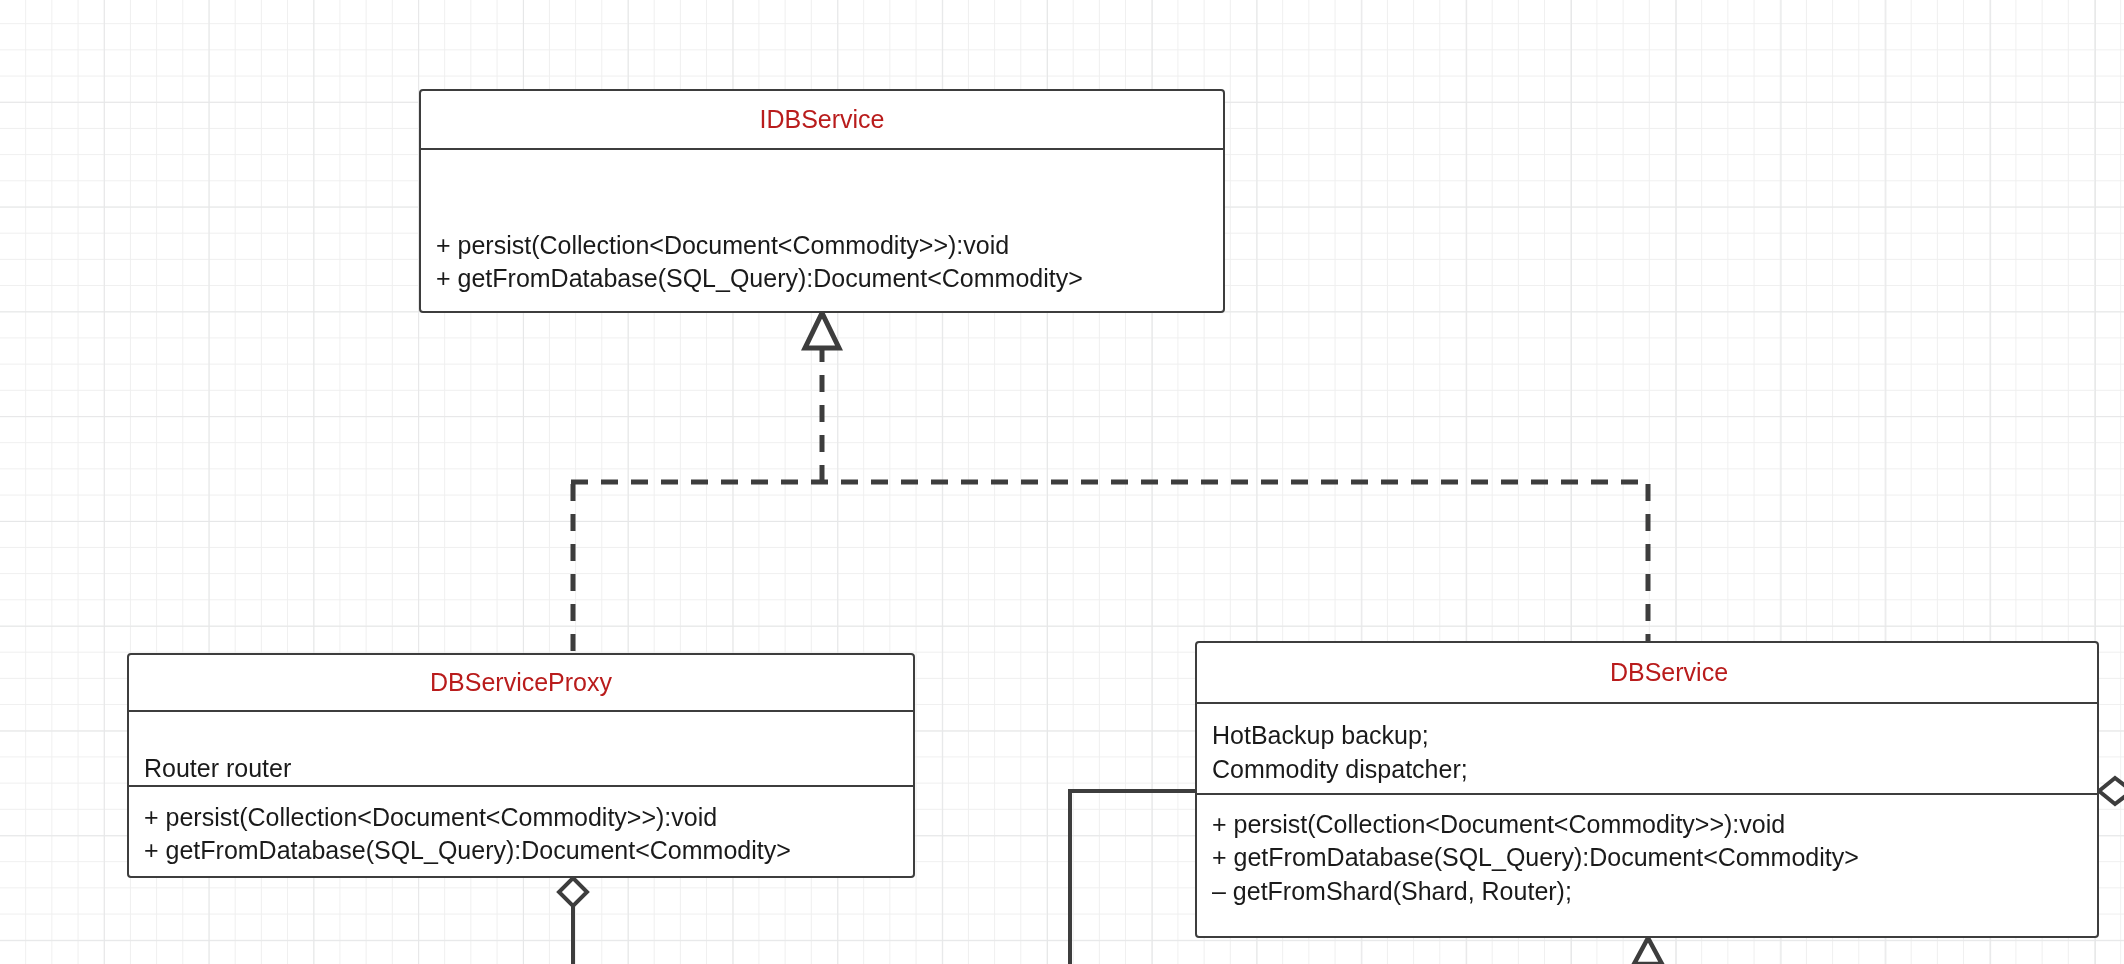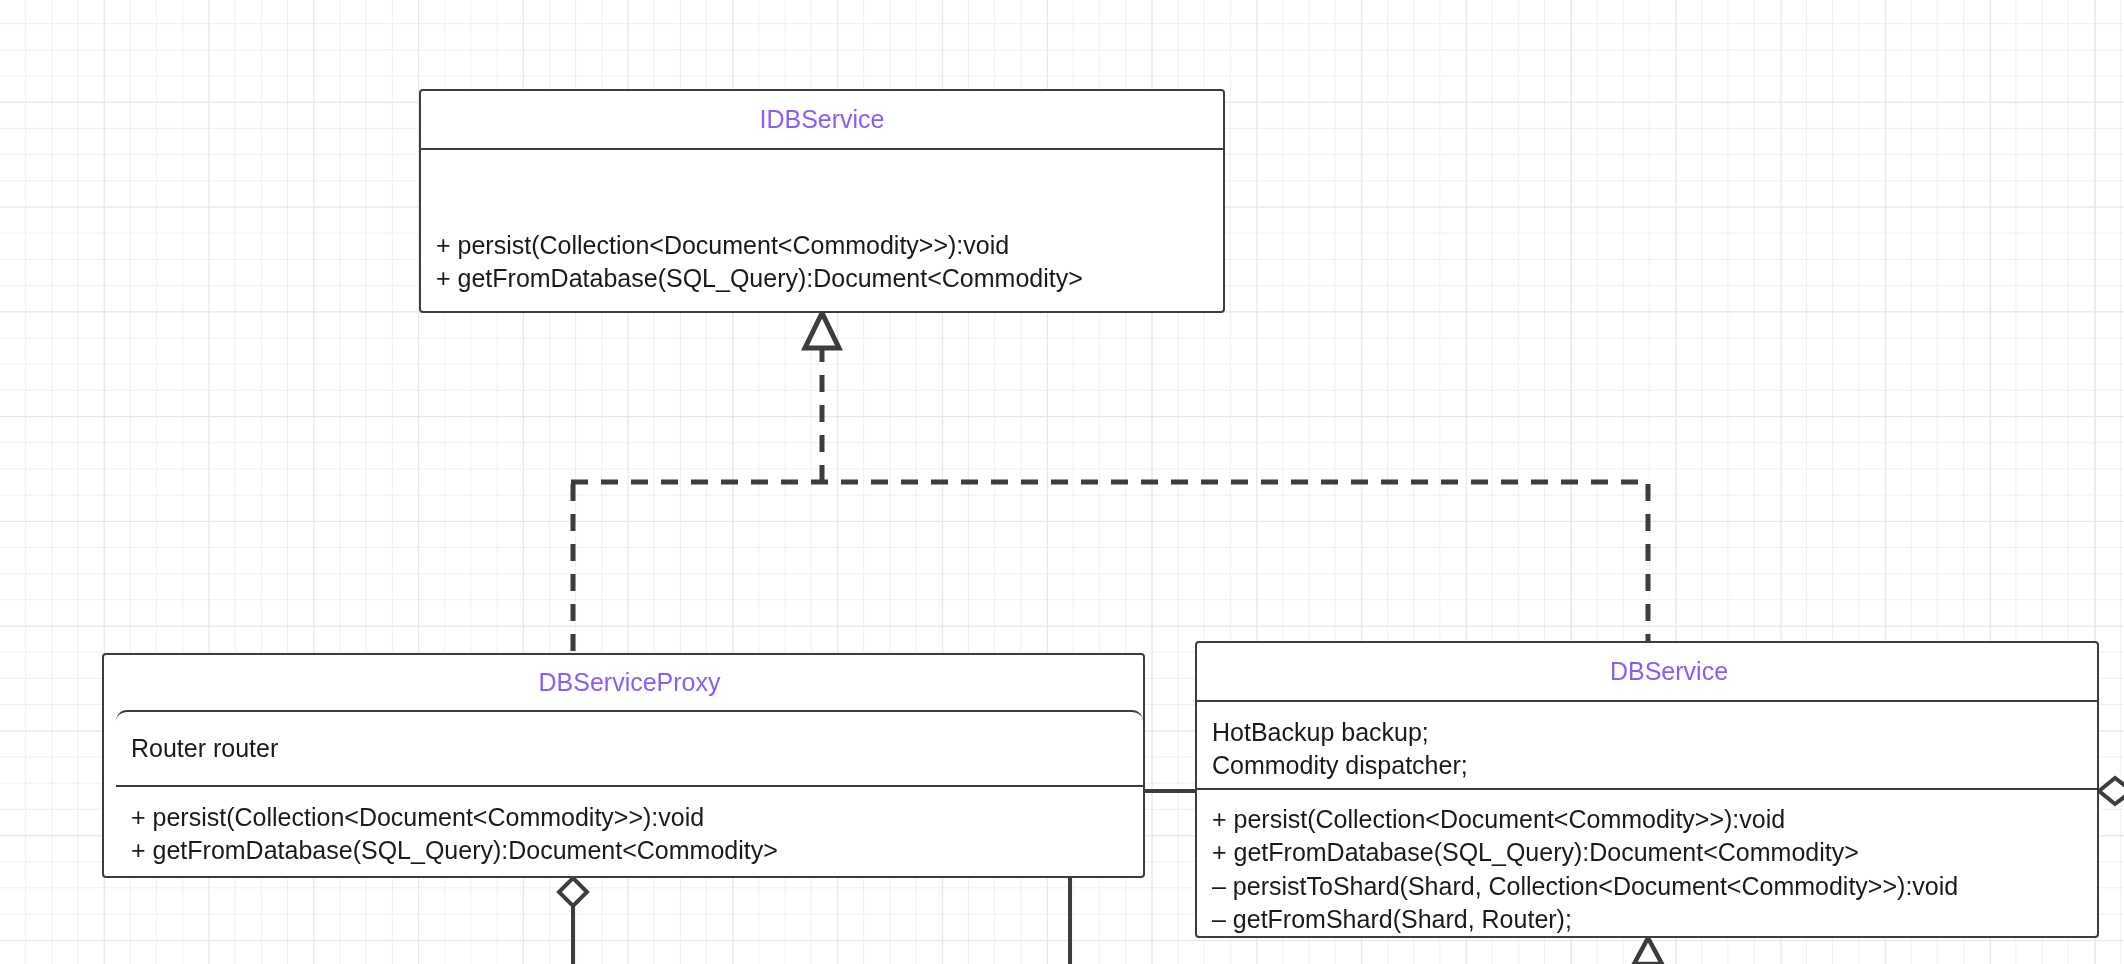--- a/index.html
+++ b/index.html
@@ -40,21 +40,21 @@
     position: absolute;
     background: #ffffff;
     border: 2.4px solid #3d3d3d;
     border-radius: 4px;
     box-sizing: border-box;
     display: flex;
     flex-direction: column;
   }
   .uml-title {
     text-align: center;
-    color: #8b5cf6;
+    color: #b91c1c;
     font-size: 25px;
     line-height: 1.25;
     display: flex;
     align-items: center;
     justify-content: center;
     box-sizing: border-box;
   }
   .uml-sep {
     border-top: 2.4px solid #3d3d3d;
   }
@@ -109,38 +109,37 @@
   </svg>
 
   <div class="uml-class" style="left:419px; top:89px; width:806px; height:224px;">
     <div class="uml-title" style="height:57px;">IDBService</div>
     <div class="uml-compartment uml-sep push-bottom" style="flex:1; padding-bottom:16px;">
       <div class="member">+ persist(Collection&lt;Document&lt;Commodity&gt;&gt;):void</div>
       <div class="member">+ getFromDatabase(SQL_Query):Document&lt;Commodity&gt;</div>
     </div>
   </div>
 
-  <div class="uml-class" style="left:102px; top:653px; width:1043px; height:225px;padding-left:12px;">
+  <div class="uml-class" style="left:127px; top:653px; width:788px; height:225px;">
     <div class="uml-title" style="height:55px;">DBServiceProxy</div>
-    <div class="uml-compartment uml-sep push-top" style="height:75px; justify-content:center;border-radius:11px;">
+    <div class="uml-compartment uml-sep push-top" style="height:75px; justify-content:flex-end;">
       <div class="member">Router router</div>
     </div>
     <div class="uml-compartment uml-sep push-top" style="flex:1; padding-top:14px;">
       <div class="member">+ persist(Collection&lt;Document&lt;Commodity&gt;&gt;):void</div>
       <div class="member">+ getFromDatabase(SQL_Query):Document&lt;Commodity&gt;</div>
     </div>
   </div>
 
   <div class="uml-class" style="left:1195px; top:641px; width:904px; height:297px;">
     <div class="uml-title" style="height:59px;margin-left:44px;">DBService</div>
     <div class="uml-compartment uml-sep push-top" style="height:91px; padding-top:8px;justify-content:center;">
       <div class="member">HotBackup backup;</div>
       <div class="member">Commodity dispatcher;</div>
     </div>
     <div class="uml-compartment uml-sep push-top" style="flex:1; padding-top:13px;">
       <div class="member">+ persist(Collection&lt;Document&lt;Commodity&gt;&gt;):void</div>
       <div class="member">+ getFromDatabase(SQL_Query):Document&lt;Commodity&gt;</div>
-      <div class="member">– persistToShard(Shard, Collection&lt;Document&lt;Commodity&gt;&gt;):void</div>
       <div class="member">– getFromShard(Shard, Router);</div>
     </div>
   </div>
 
 </div>
 
 </body></html>

